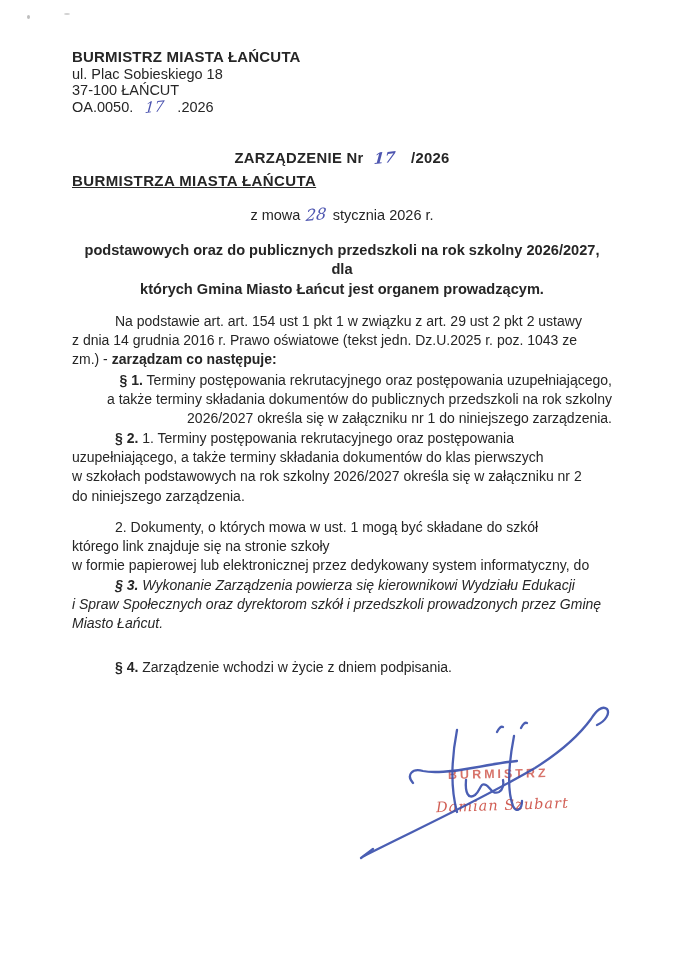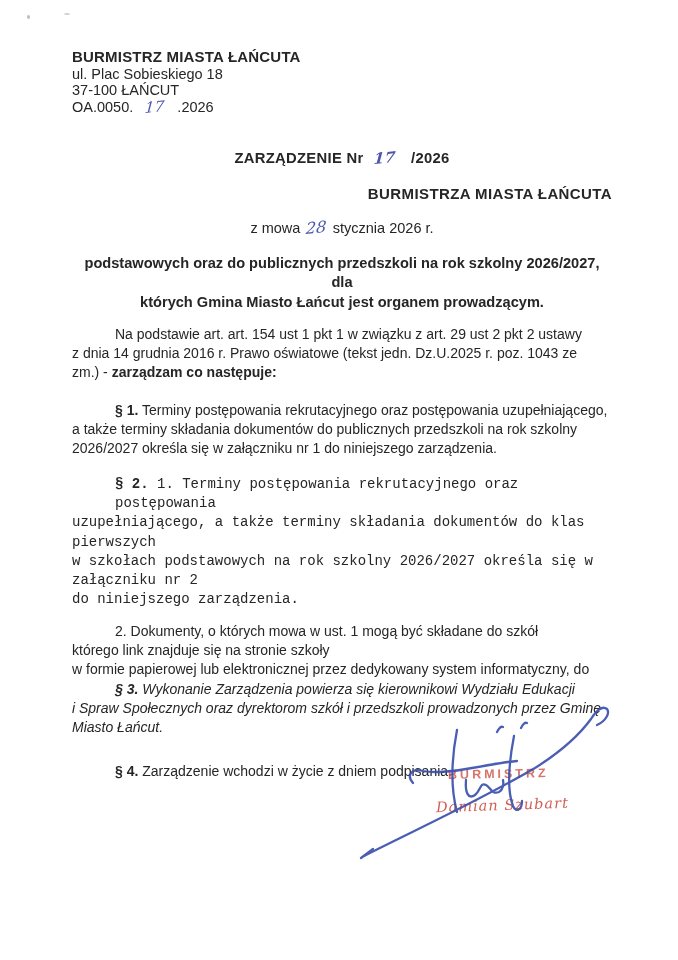--- a/index.html
+++ b/index.html
@@ -29,28 +29,28 @@
     display:inline-block;
     transform:skewX(-10deg) rotate(-6deg);
     font-size:15px;
     line-height:1;
   }
   .hand.refnum{margin:0 13px 0 12px;}
   .hand.titlenum{margin:0 16px 0 10px;}
   .hand.daynum{margin:0 6px;font-size:16px;}
   
   .title1{margin-top:35px;text-align:center;font-weight:bold;font-size:14.8px;letter-spacing:.3px;}
-  .title2{margin-top:19px;text-align:right;font-weight:bold;font-size:15px;letter-spacing:.4px;}
+  .title2{margin-top:6px;text-align:left;font-weight:bold;font-size:15px;letter-spacing:.4px;text-decoration:underline;}
   .dateline{margin-top:18px;text-align:center;font-size:14.5px;}
   .subject{margin-top:18px;text-align:center;font-weight:bold;font-size:14.6px;line-height:19.3px;}
   
   .para{line-height:19.3px;margin:0;}
   .m-legal{margin-top:13px;}
-  .m-p1{margin-top:18px;}
-  .m-p2{margin-top:16px;font-family:Liberation Mono, monospace;}
+  .m-p1{margin-top:1px;text-align:right;}
+  .m-p2{}
   .m-p2b{margin-top:12px;}
   .m-p3{font-style:italic;}
   .m-p4{margin-top:24px;}
   
   .stamp-role{
     position:absolute;left:448px;top:767px;
     font-family:"Liberation Sans", sans-serif;
     font-weight:bold;font-size:12.5px;letter-spacing:3px;
     color:rgba(205,80,69,.8);
     transform:rotate(-1deg);

